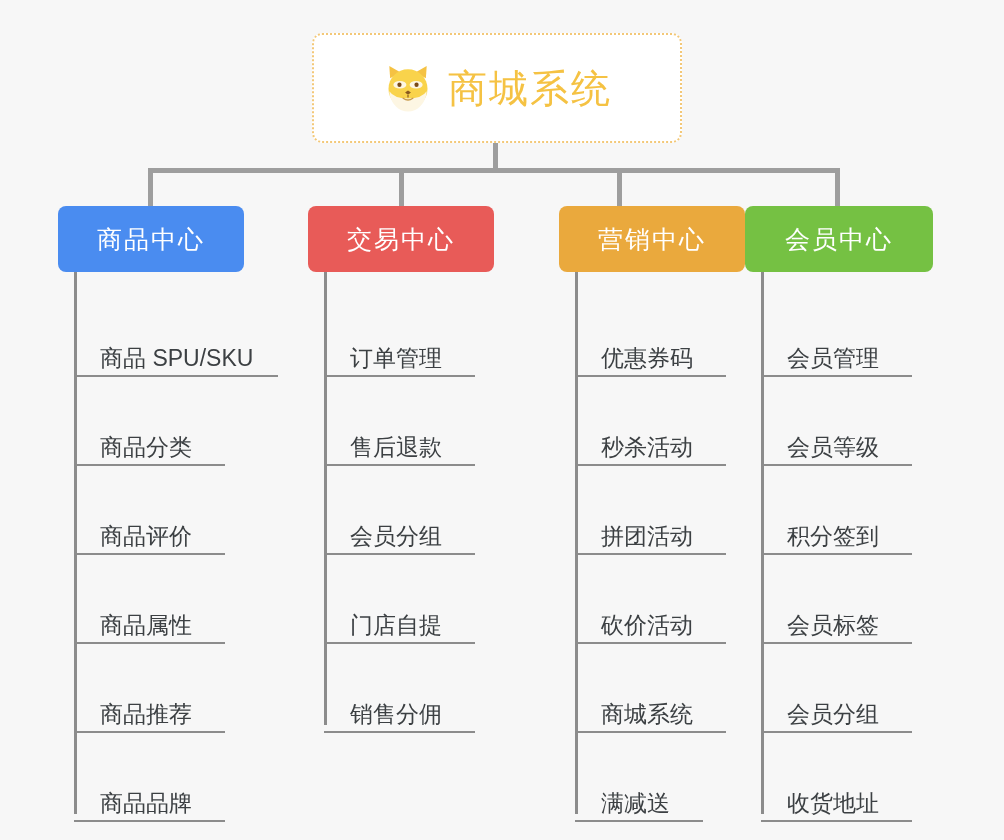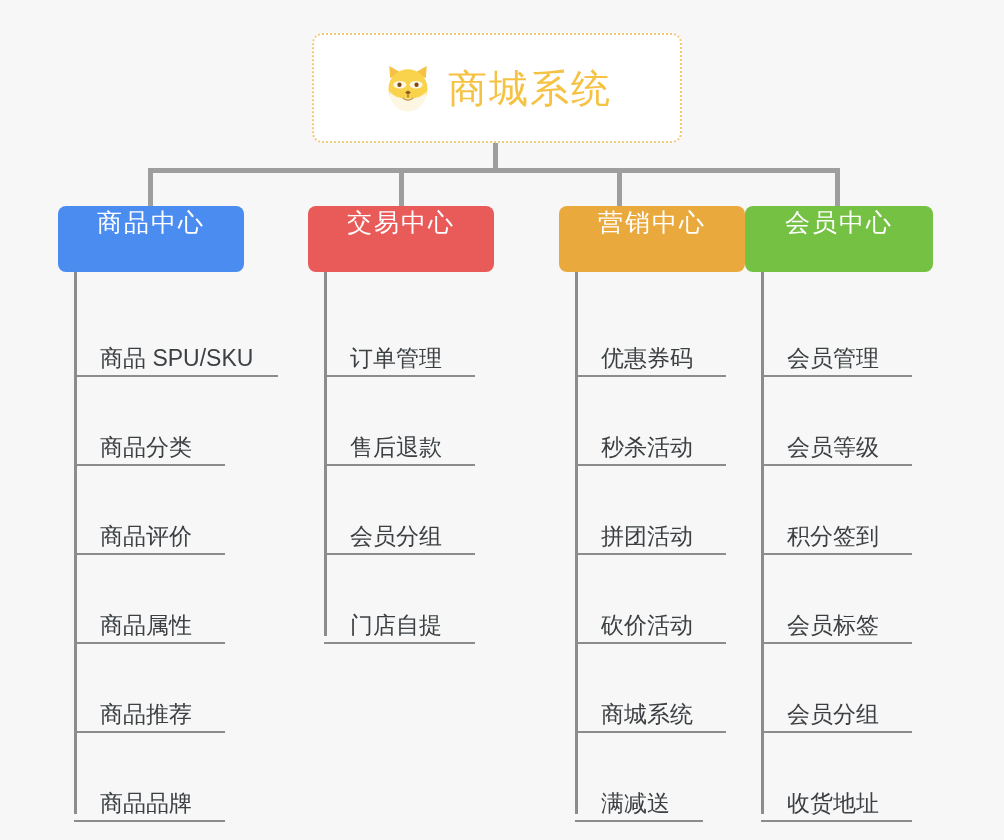--- a/index.html
+++ b/index.html
@@ -85,21 +85,21 @@
   }
   .col-1 { left: 58px;  width: 186px; }
   .col-2 { left: 308px; width: 186px; }
   .col-3 { left: 559px; width: 186px; }
   .col-4 { left: 745px; width: 188px; }
 
   .cat-box {
     height: 66px;
     border-radius: 8px;
     display: flex;
-    align-items: flex-start;
+    align-items: center;
     justify-content: center;
     color: #ffffff;
     font-size: 25px;
     letter-spacing: 2px;
     box-sizing: border-box;
   }
   .cat-blue   { background: #4a8cf0; }
   .cat-red    { background: #e85b58; }
   .cat-orange { background: #eaa93d; }
   .cat-green  { background: #75c143; }
@@ -228,20 +228,24 @@
         <span class="leaf-rule" style="width: 151px;"></span>
       </div>
       <div class="leaf">
         <span class="leaf-label">会员分组</span>
         <span class="leaf-rule" style="width: 151px;"></span>
       </div>
       <div class="leaf">
         <span class="leaf-label">门店自提</span>
         <span class="leaf-rule" style="width: 151px;"></span>
       </div>
+      <div class="leaf">
+        <span class="leaf-label">销售分佣</span>
+        <span class="leaf-rule" style="width: 151px;"></span>
+      </div>
     </div>
   </div>
 
   <div class="column col-3">
     <div class="cat-box cat-orange">
       <span>营销中心</span>
     </div>
     <div class="leaves">
       <div class="trunk"></div>
       <div class="leaf">

